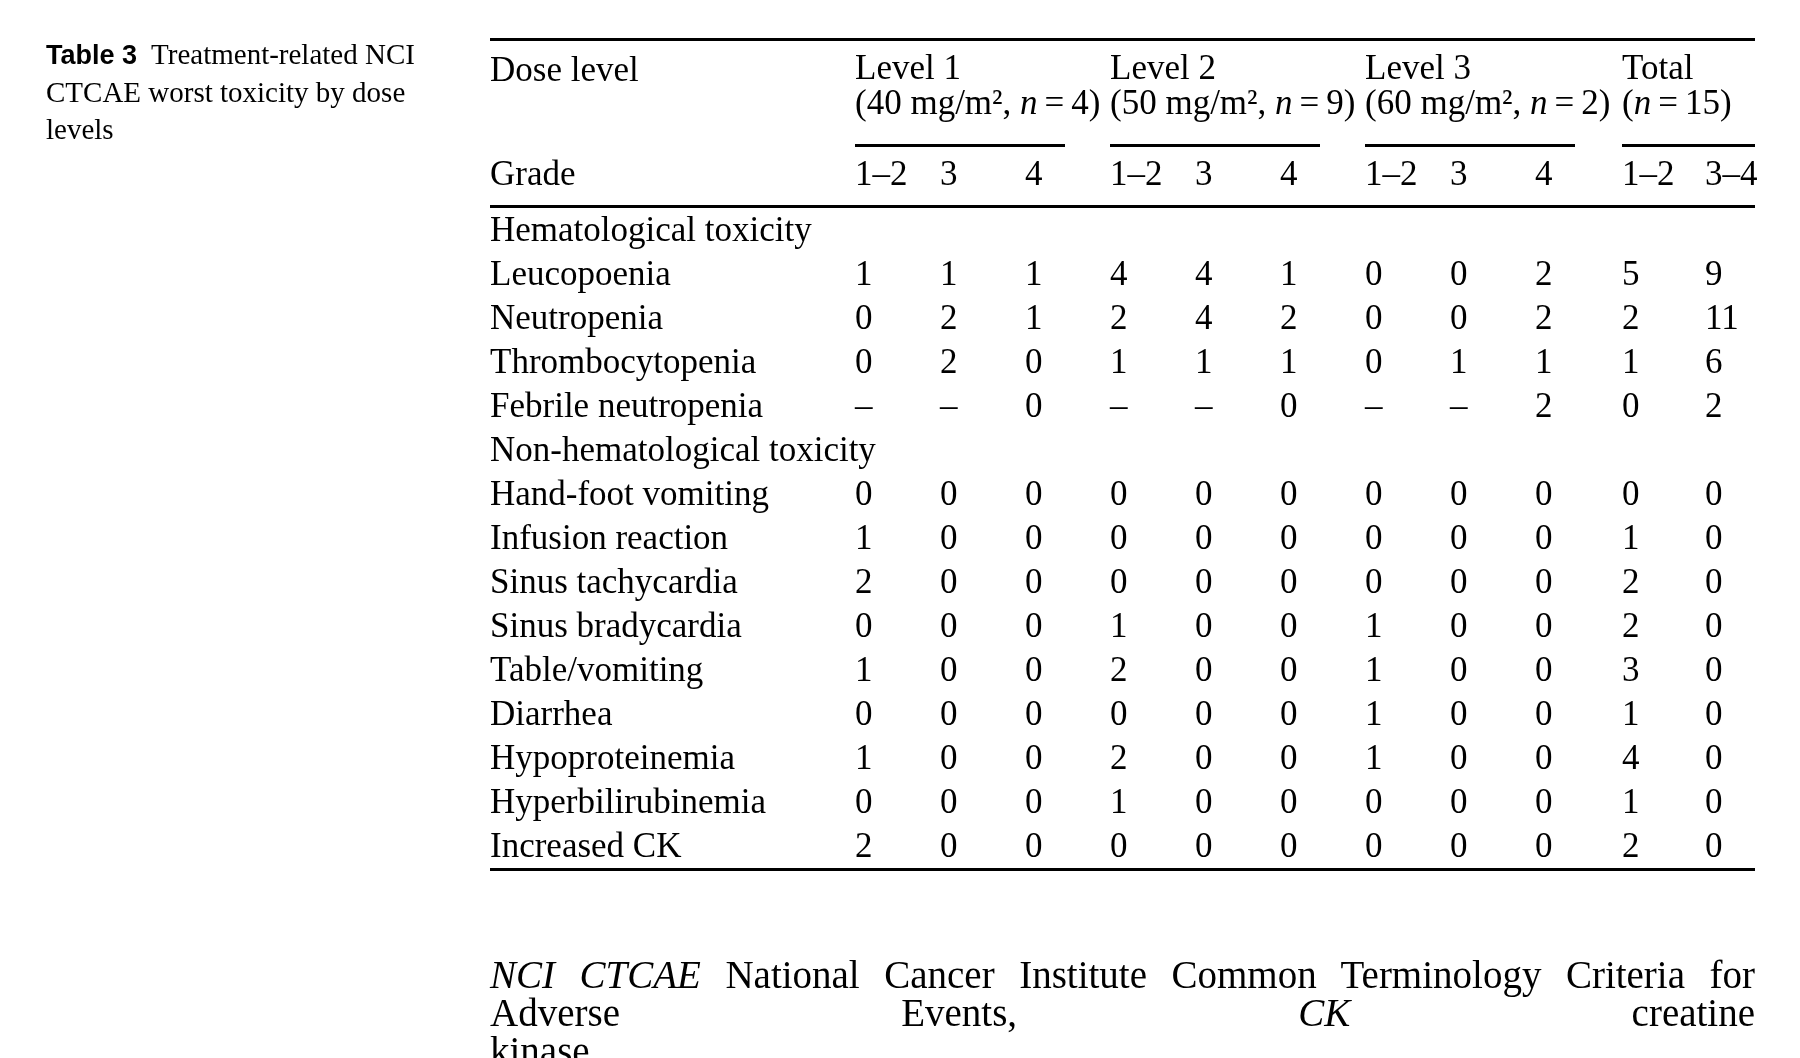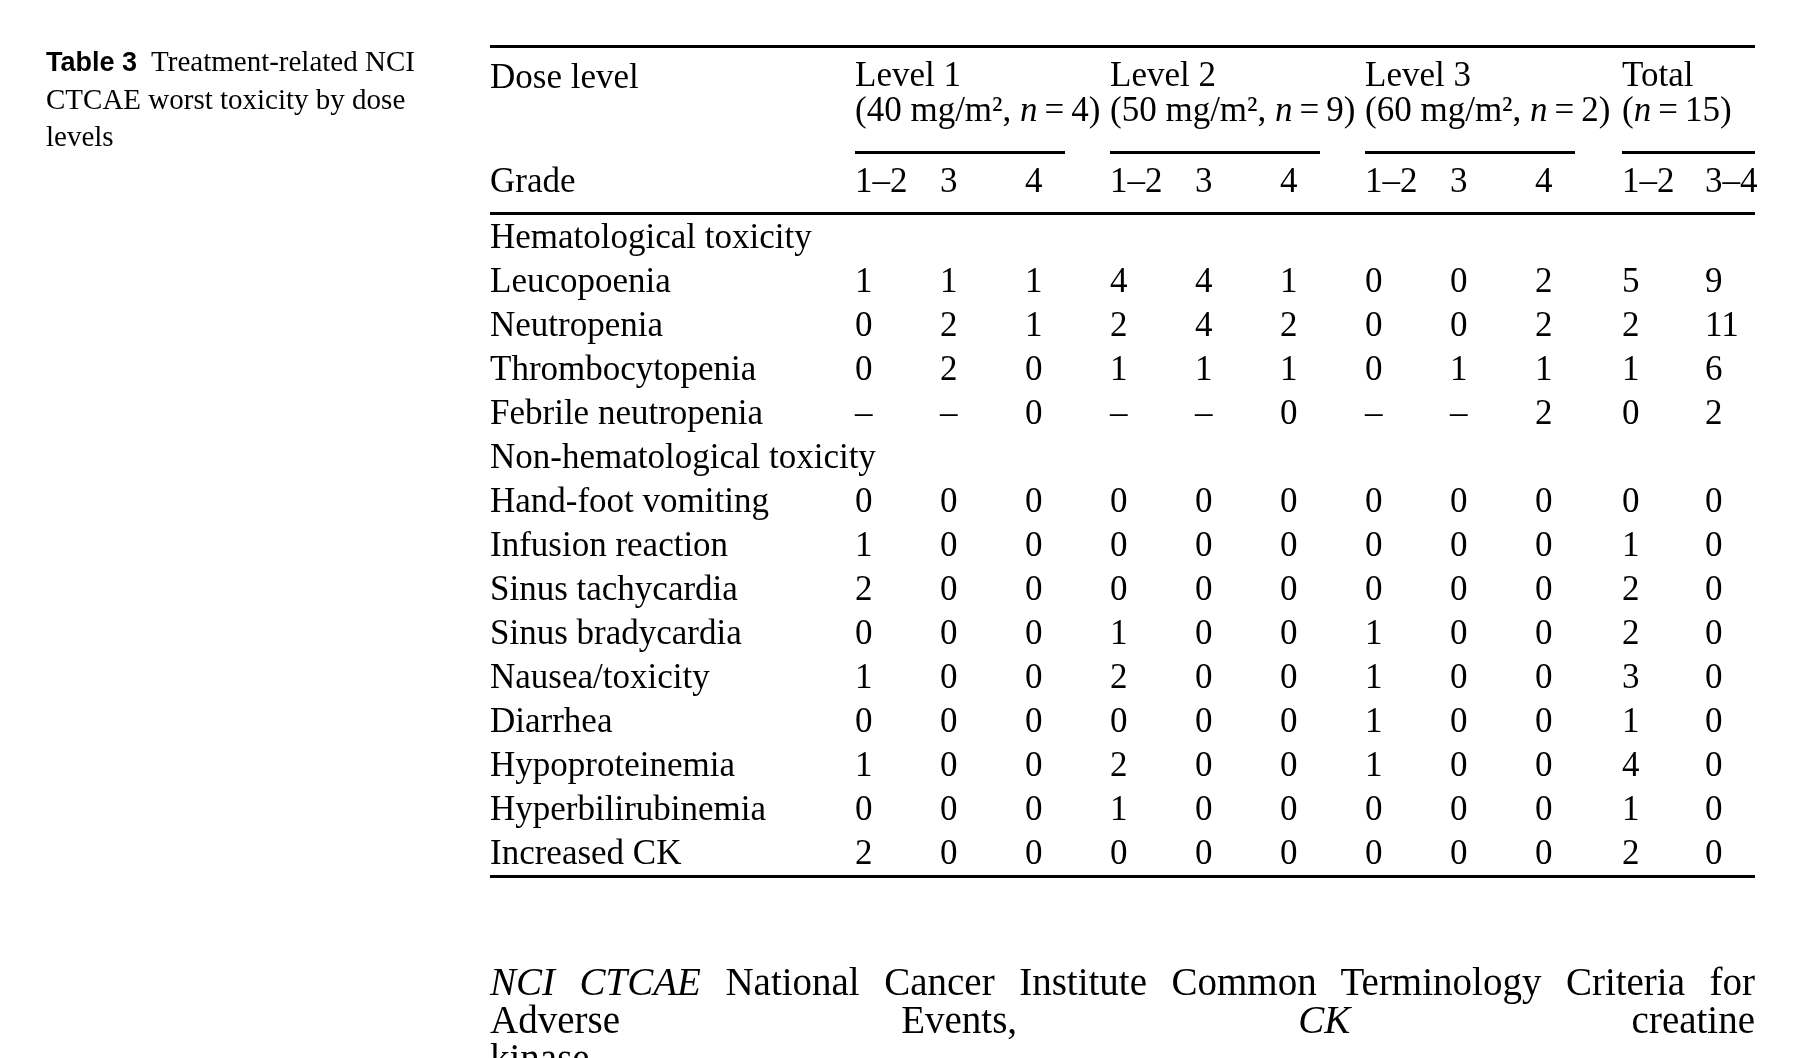--- a/index.html
+++ b/index.html
@@ -10,21 +10,20 @@
     height: 1058px;
     font-family: "Liberation Serif", serif;
     color: #000000;
     overflow: hidden;
   }
   .page {
     position: relative;
     width: 1800px;
     height: 956px;
     background: #ffffff;
-    margin-top: 7px;
   }
 
   
   .caption {
     position: absolute;
     left: 46px;
     top: 36px;
     width: 412px;
     font-size: 29px;
     line-height: 37px;
@@ -286,21 +285,21 @@
             <td>1</td>
             <td>0</td>
             <td>0</td>
             <td>1</td>
             <td>0</td>
             <td>0</td>
             <td>2</td>
             <td>0</td>
           </tr>
           <tr>
-            <td class="row-label">Nausea/toxicity</td>
+            <td class="row-label">Table/vomiting</td>
             <td>1</td>
             <td>0</td>
             <td>0</td>
             <td>2</td>
             <td>0</td>
             <td>0</td>
             <td>1</td>
             <td>0</td>
             <td>0</td>
             <td>3</td>

